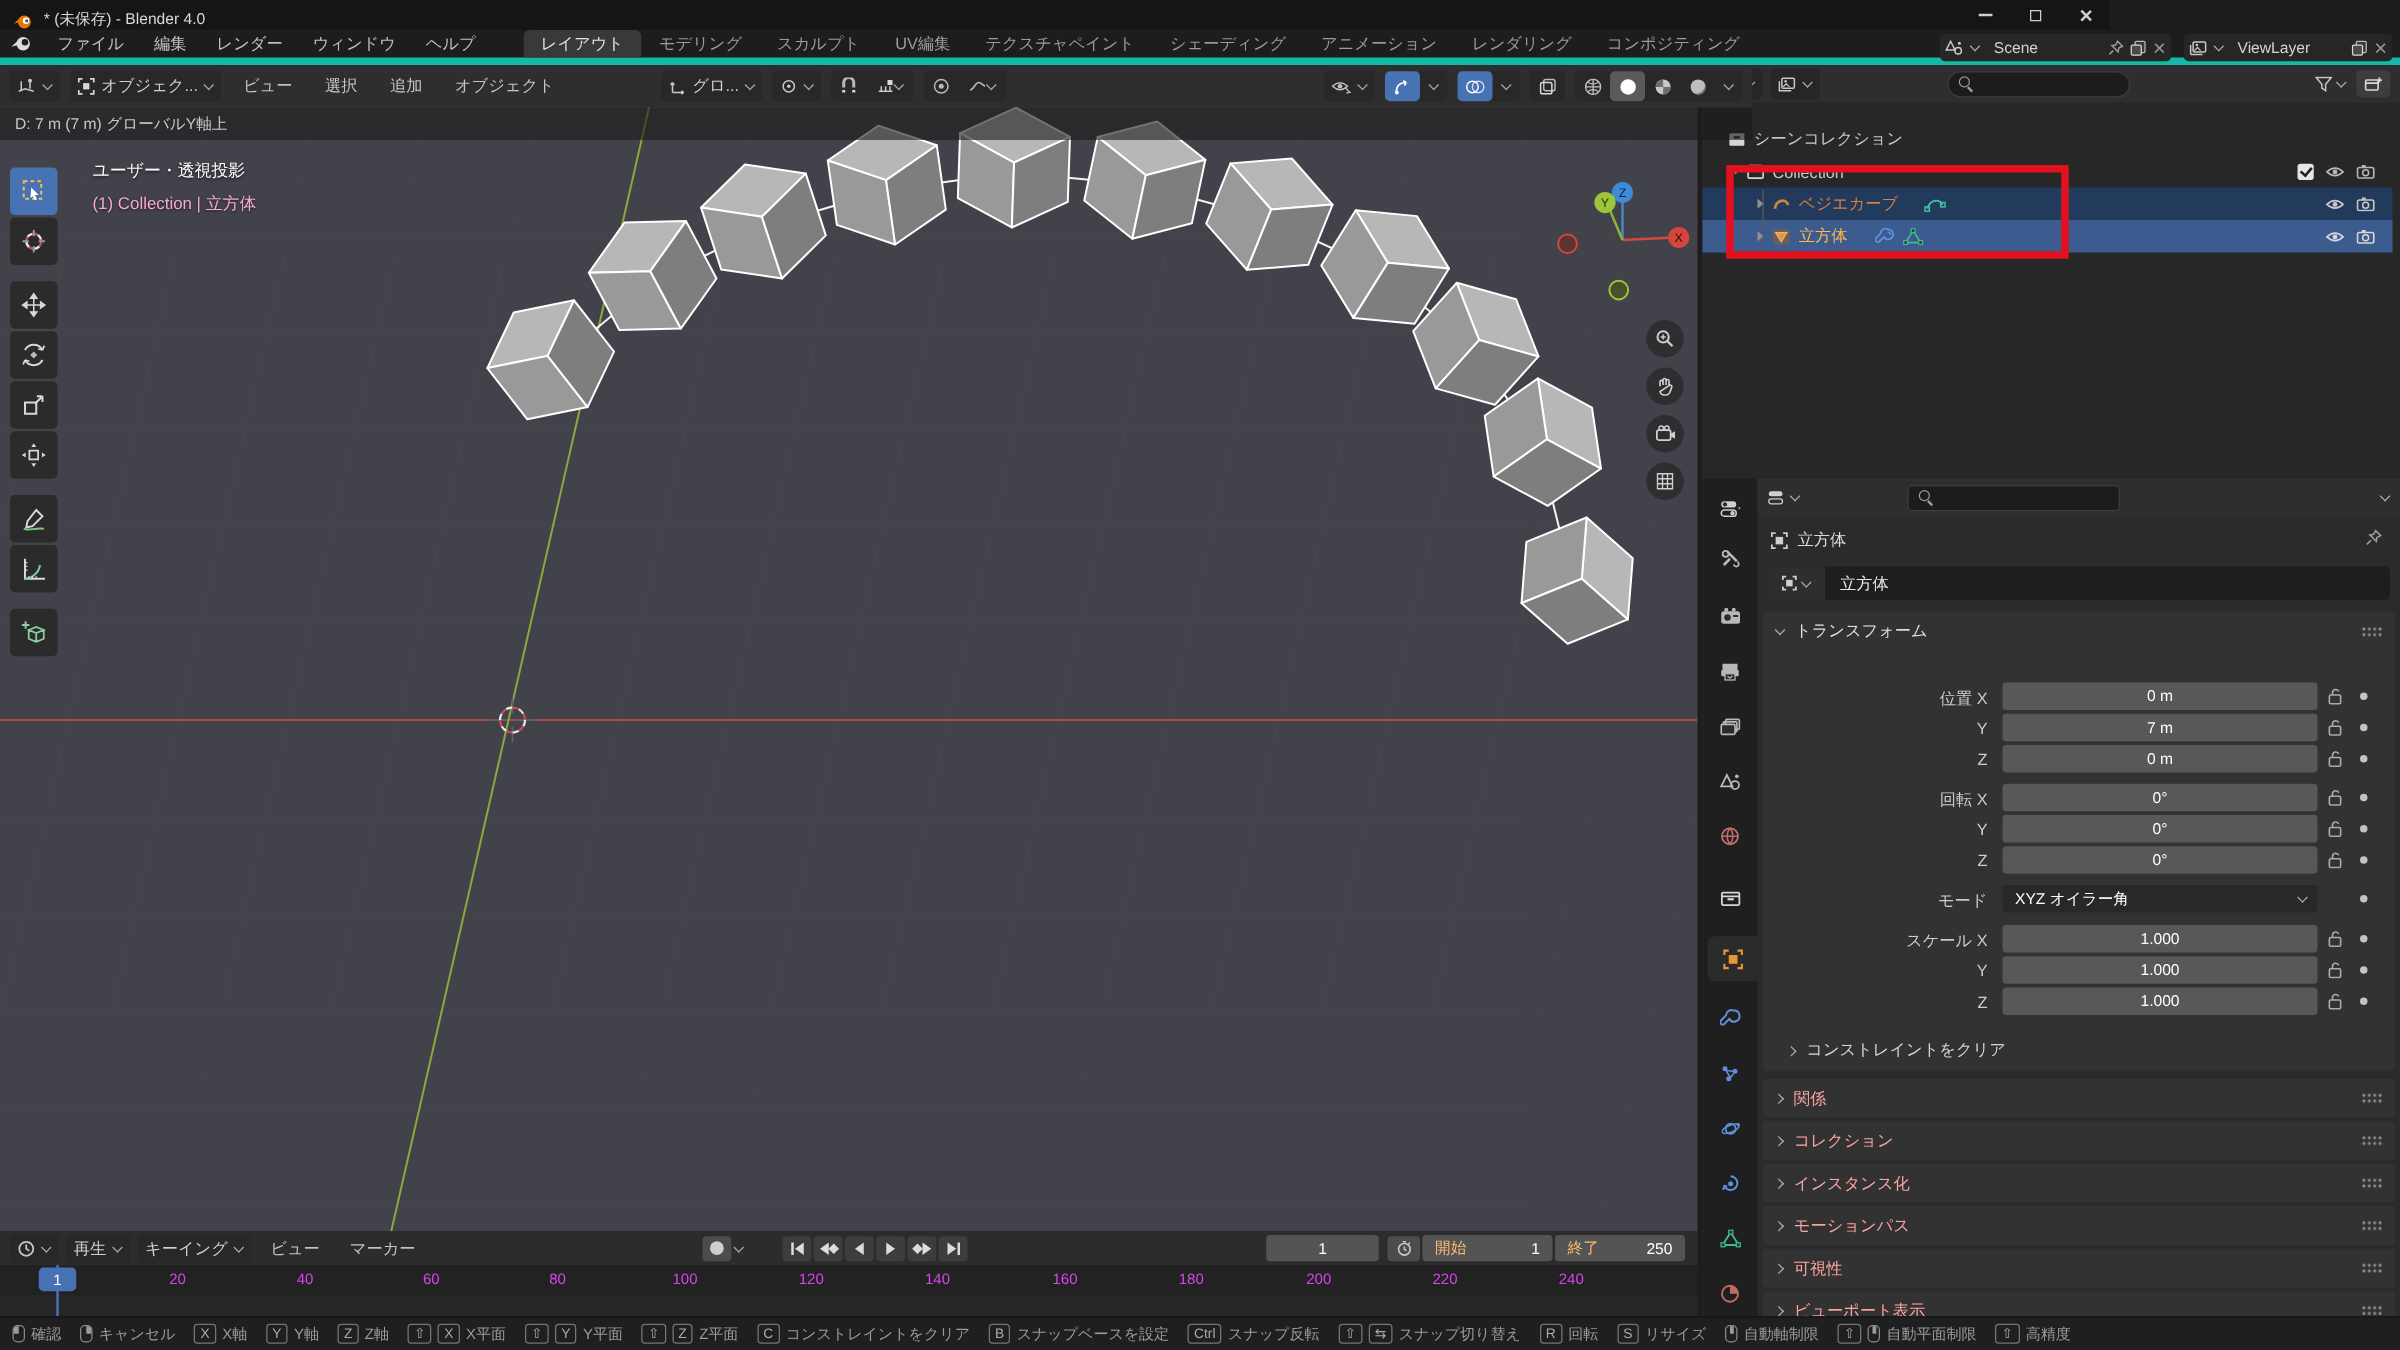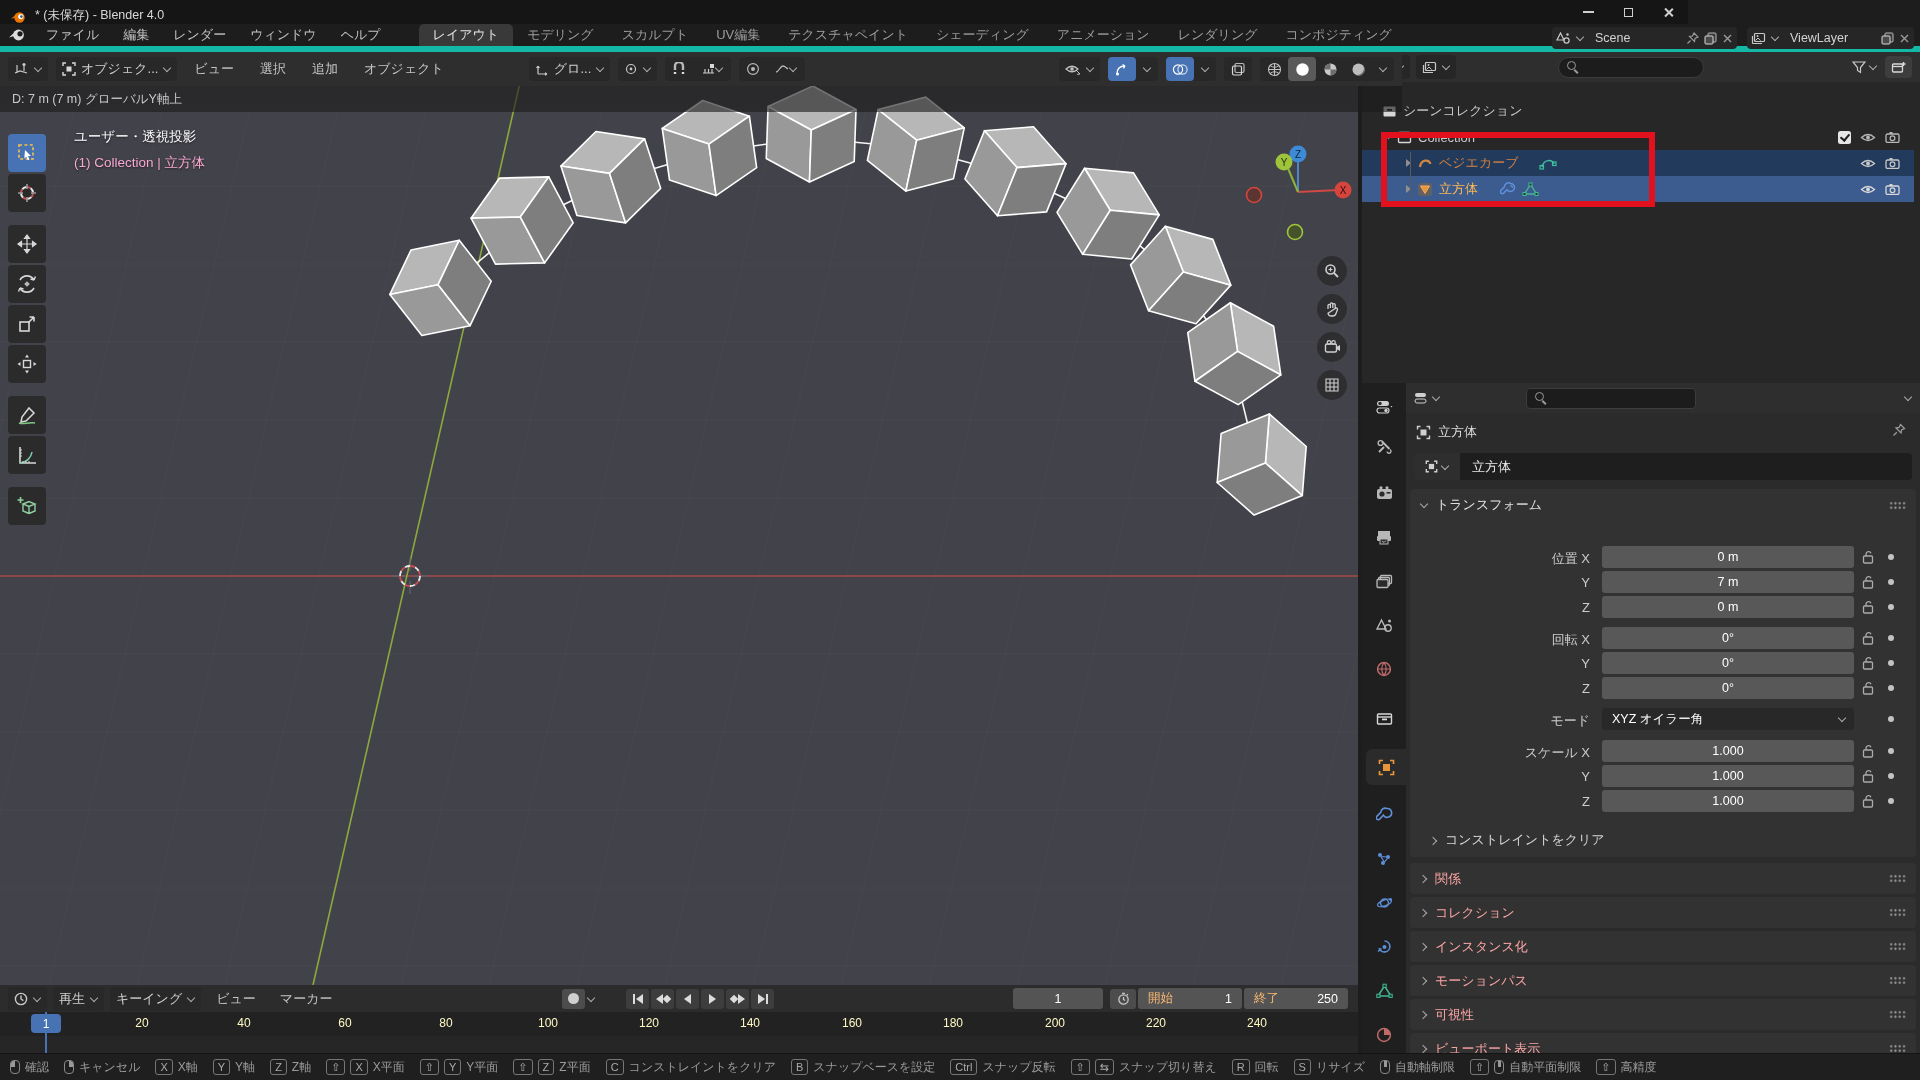--- a/index.html
+++ b/index.html
@@ -44,21 +44,21 @@
 #vp-toolbar{position:absolute;left:8px;top:82px;width:40px;z-index:5;display:flex;flex-direction:column;gap:2px}
 .tool{width:38px;height:38px;background:#2b2b2b;border-radius:4px;display:flex;align-items:center;justify-content:center}
 .tool.active{background:#4772b3}
 .tgap{height:9px}
 
 .navbtn{position:absolute;width:30px;height:30px;border-radius:50%;background:rgba(40,40,40,.75);display:flex;align-items:center;justify-content:center;z-index:5}
 
 #timeline{position:absolute;left:0;top:985px;width:1358px;height:68px;background:#262626}
 #tl-header{position:absolute;left:0;top:0;width:100%;height:27px;background:#2c2c2c;display:flex;align-items:center;padding:0 8px;gap:6px}
 #tl-ruler{position:absolute;left:0;top:27px;width:100%;height:24px;background:#222}
-.tick{position:absolute;top:4px;transform:translateX(-50%);color:#fef9c3;font-size:12px}
+.tick{position:absolute;top:4px;transform:translateX(-50%);color:#d946ef;font-size:12px}
 .pbtn{width:23px;height:20px;background:#3d3d3d;border-radius:3px;display:flex;align-items:center;justify-content:center;gap:1px}
 .t-l{width:0;height:0;border-top:5px solid transparent;border-bottom:5px solid transparent;border-right:7px solid #dcdcdc}
 .t-r{width:0;height:0;border-top:5px solid transparent;border-bottom:5px solid transparent;border-left:7px solid #dcdcdc}
 .pbar{width:2px;height:10px;background:#dcdcdc}
 .pdia{width:6px;height:6px;background:#dcdcdc;transform:rotate(45deg)}
 .field{background:#545454;border-radius:3px;color:#fff;display:flex;align-items:center;justify-content:center;font-size:12.5px;height:21px}
 .field .lbl{color:#fdba74;margin-right:8px}
 
 #sidebar{position:absolute;left:1362px;top:52px;width:558px;height:1001px;background:#272727}
 #outliner{position:absolute;left:0;top:0;width:558px;height:331px;background:#272727}

